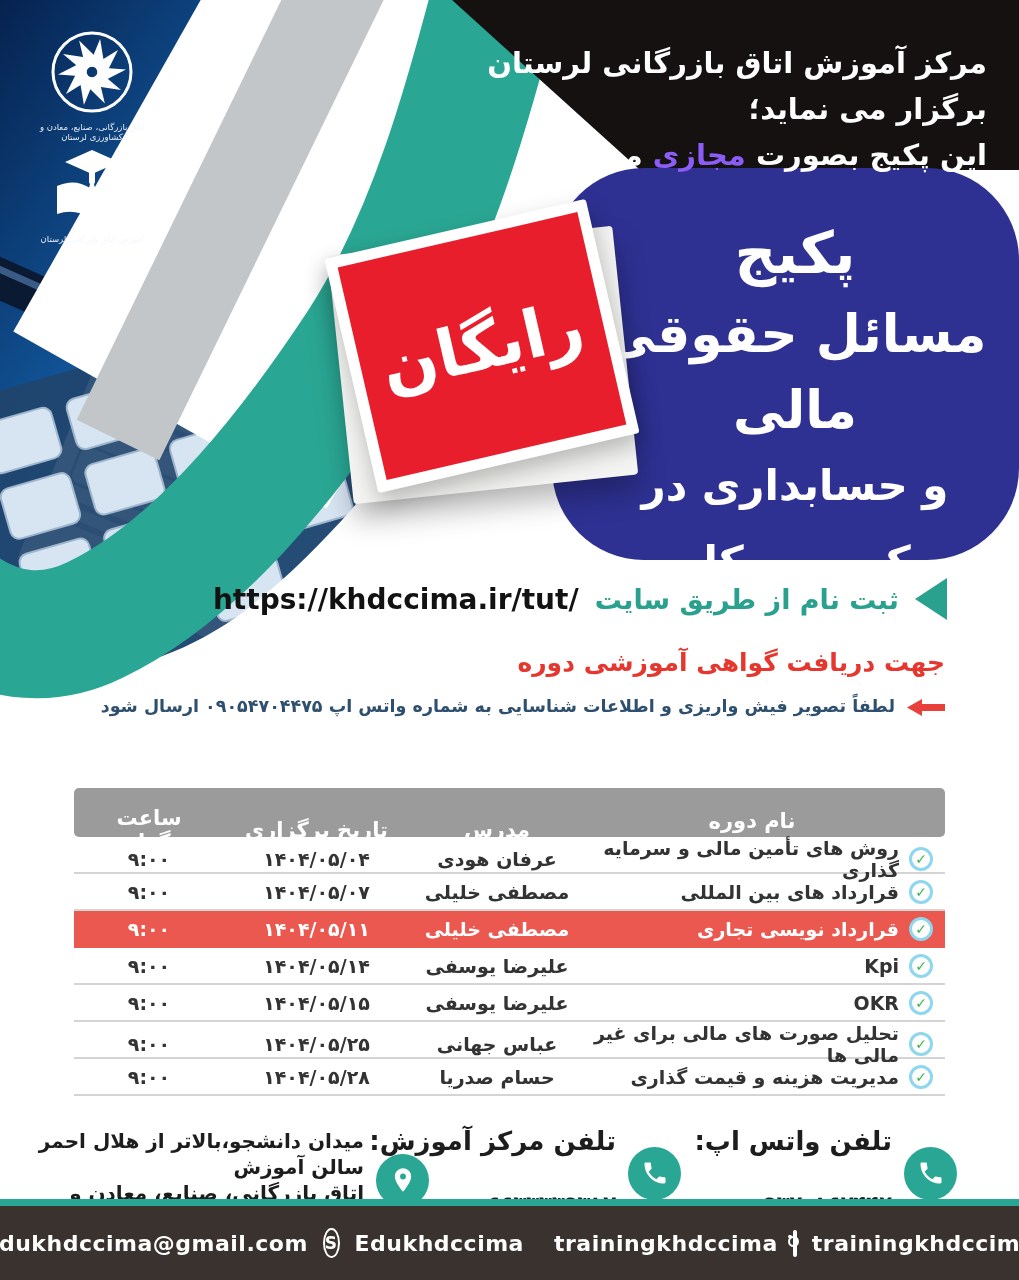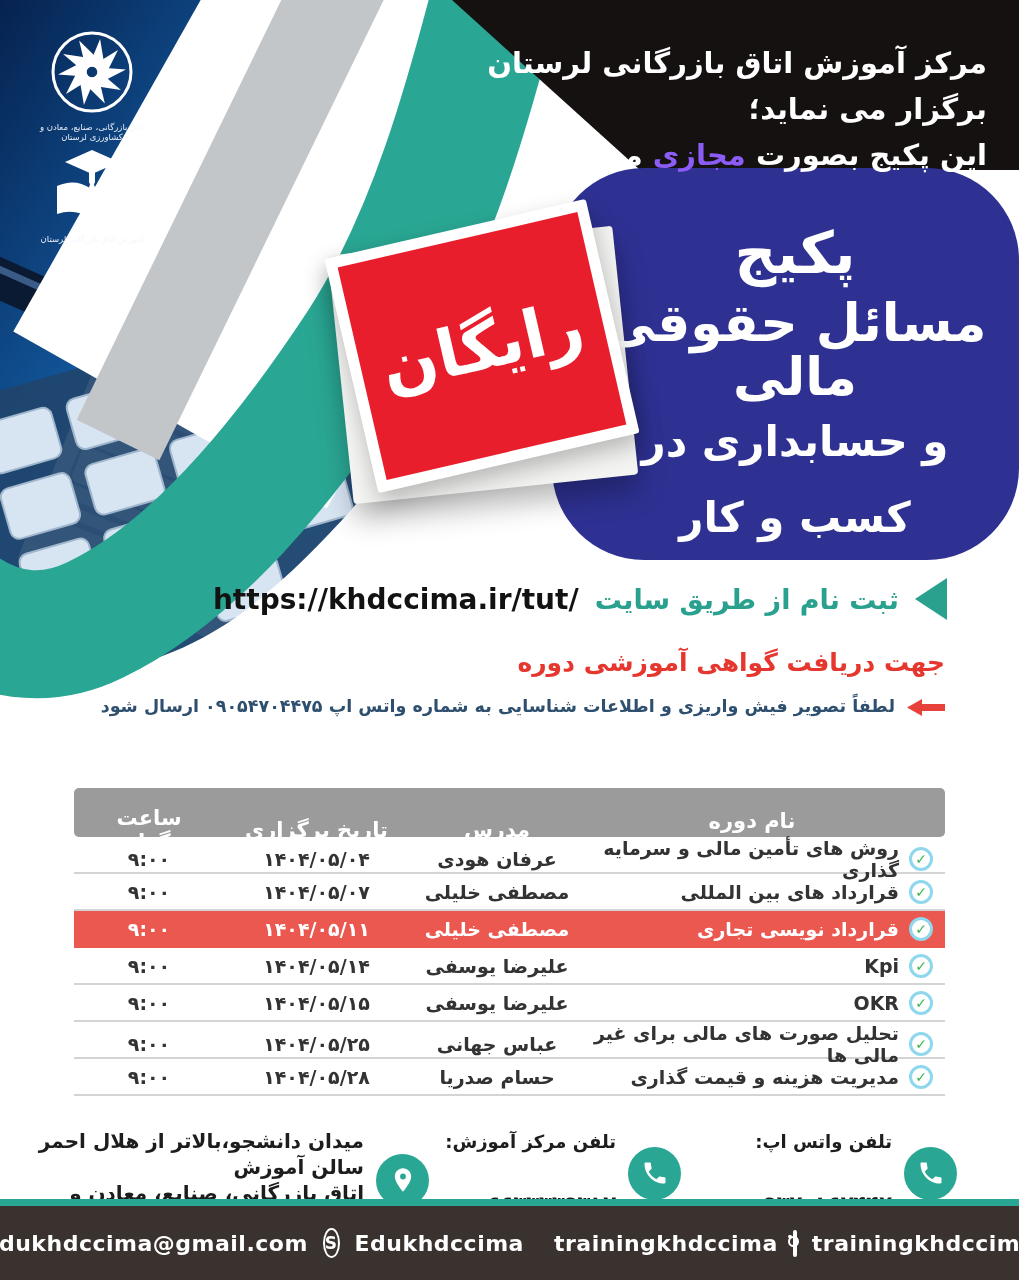--- a/index.html
+++ b/index.html
@@ -37,21 +37,21 @@
     color:#fff; font-size:66px; font-weight:bold;
     box-shadow:0 10px 22px rgba(0,0,0,.25);
   }
 
   
   .blob-title {
     position:absolute; z-index:4; left:590px; top:210px; width:410px;
     direction:rtl; text-align:center; color:#ffffff; font-weight:bold;
   }
   .blob-title .t1 { font-size:58px; line-height:86px; }
-  .blob-title .t2 { font-size:52px; line-height:54px; }
+  .blob-title .t2 { font-size:52px; line-height:76px; }
   .blob-title .t3 { font-size:42px; line-height:76px; }
 
   
   .register-row {
     position:absolute; z-index:4; top:578px; right:72px;
     display:flex; direction:rtl; align-items:center; gap:16px;
   }
   .tri-left {
     width:0; height:0;
     border-top:21px solid transparent; border-bottom:21px solid transparent;
@@ -101,21 +101,21 @@
   
   .contact-group { position:absolute; z-index:4; top:1128px; display:flex; direction:rtl; align-items:center; gap:12px; }
   .cg-whatsapp { right:62px; }
   .cg-phone { right:338px; }
   .cg-address { right:590px; }
   .round-icon {
     width:53px; height:53px; min-width:53px; border-radius:50%;
     background:#2aa794; display:flex; align-items:center; justify-content:center;
   }
   .contact-text { text-align:right; direction:rtl; color:#1d1d1d; }
-  .contact-label { font-size:18px; font-weight:bold; line-height:27px; }
+  .contact-label { font-size:26px; font-weight:bold; line-height:27px; }
   .contact-number { font-size:21px; font-weight:bold; line-height:27px; letter-spacing:1px;margin-top:36px; }
   .address-line { font-size:20px; font-weight:bold; line-height:26px; color:#1d1d1d; }
 
   
   .bottom-bar {
     position:absolute; z-index:4; left:0; right:0; bottom:0; height:81px;
     background:#3a322f; border-top:7px solid #2aa794;
     display:flex; align-items:center; justify-content:center; gap:15px;
     color:#fff; font-size:22px; font-weight:bold; letter-spacing:.5px;
   }

